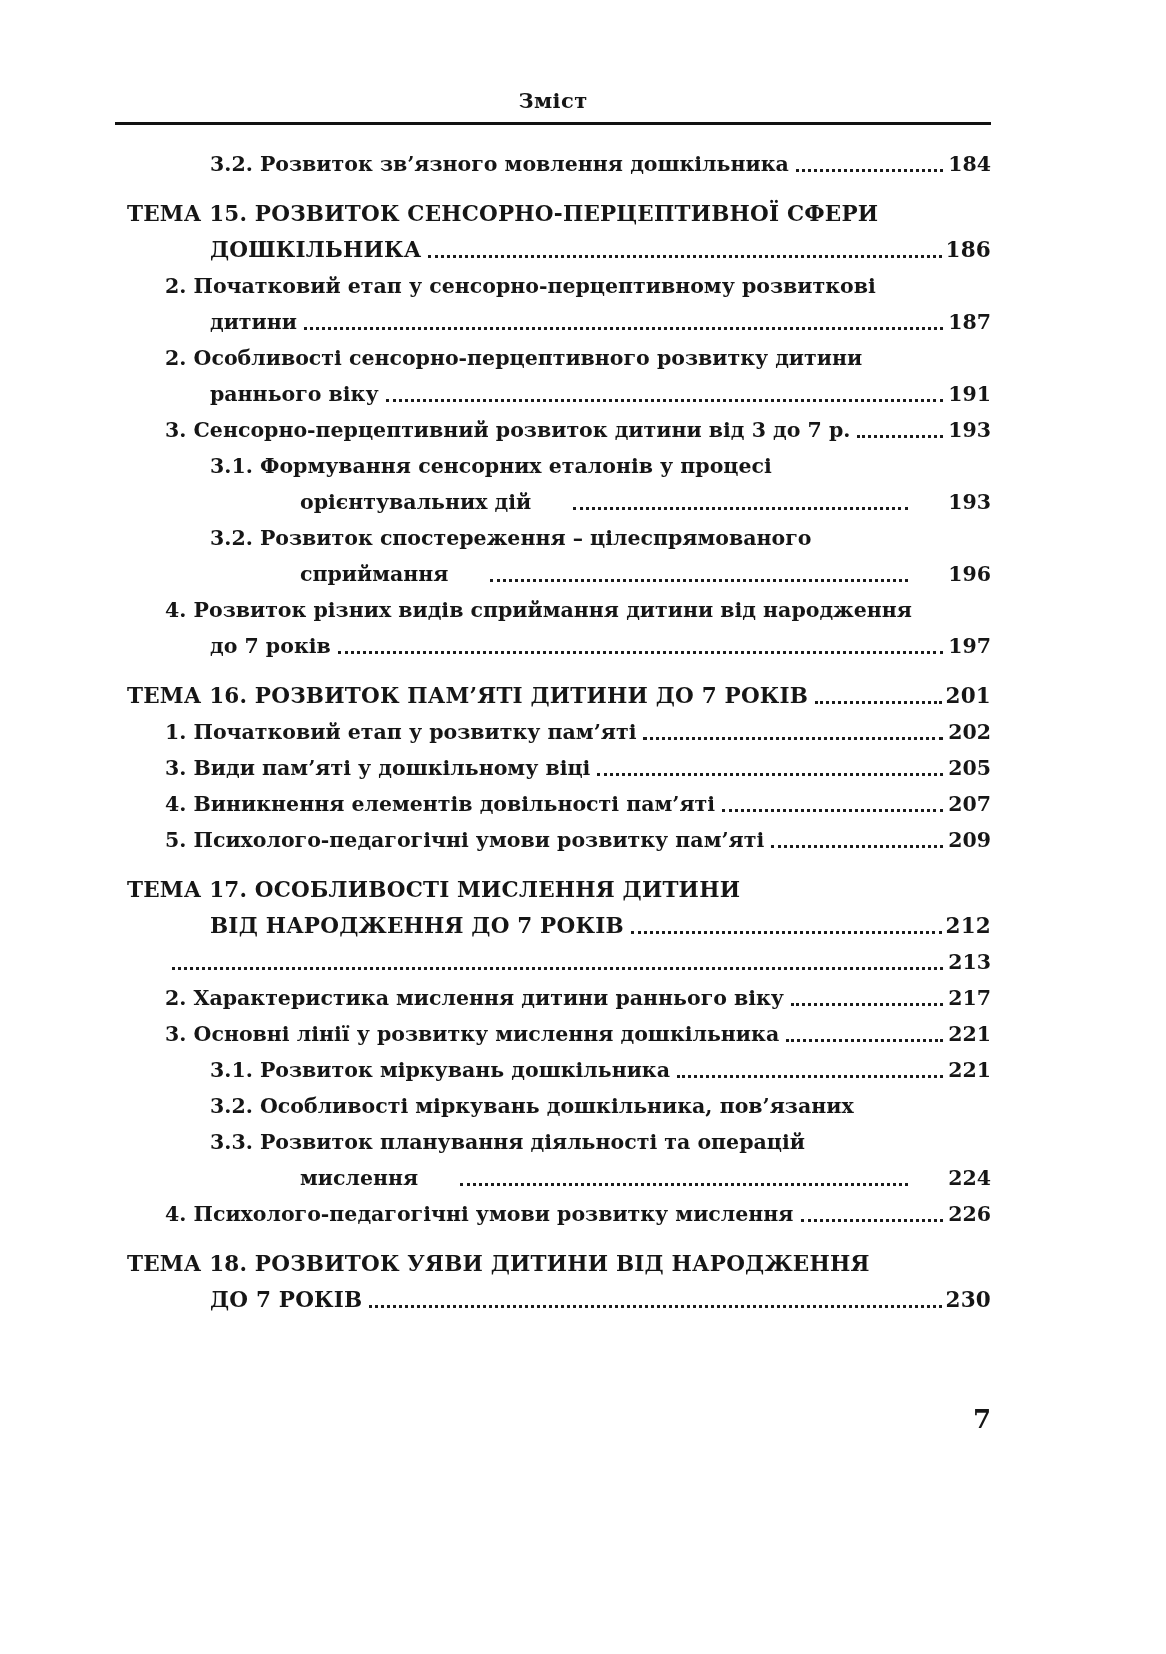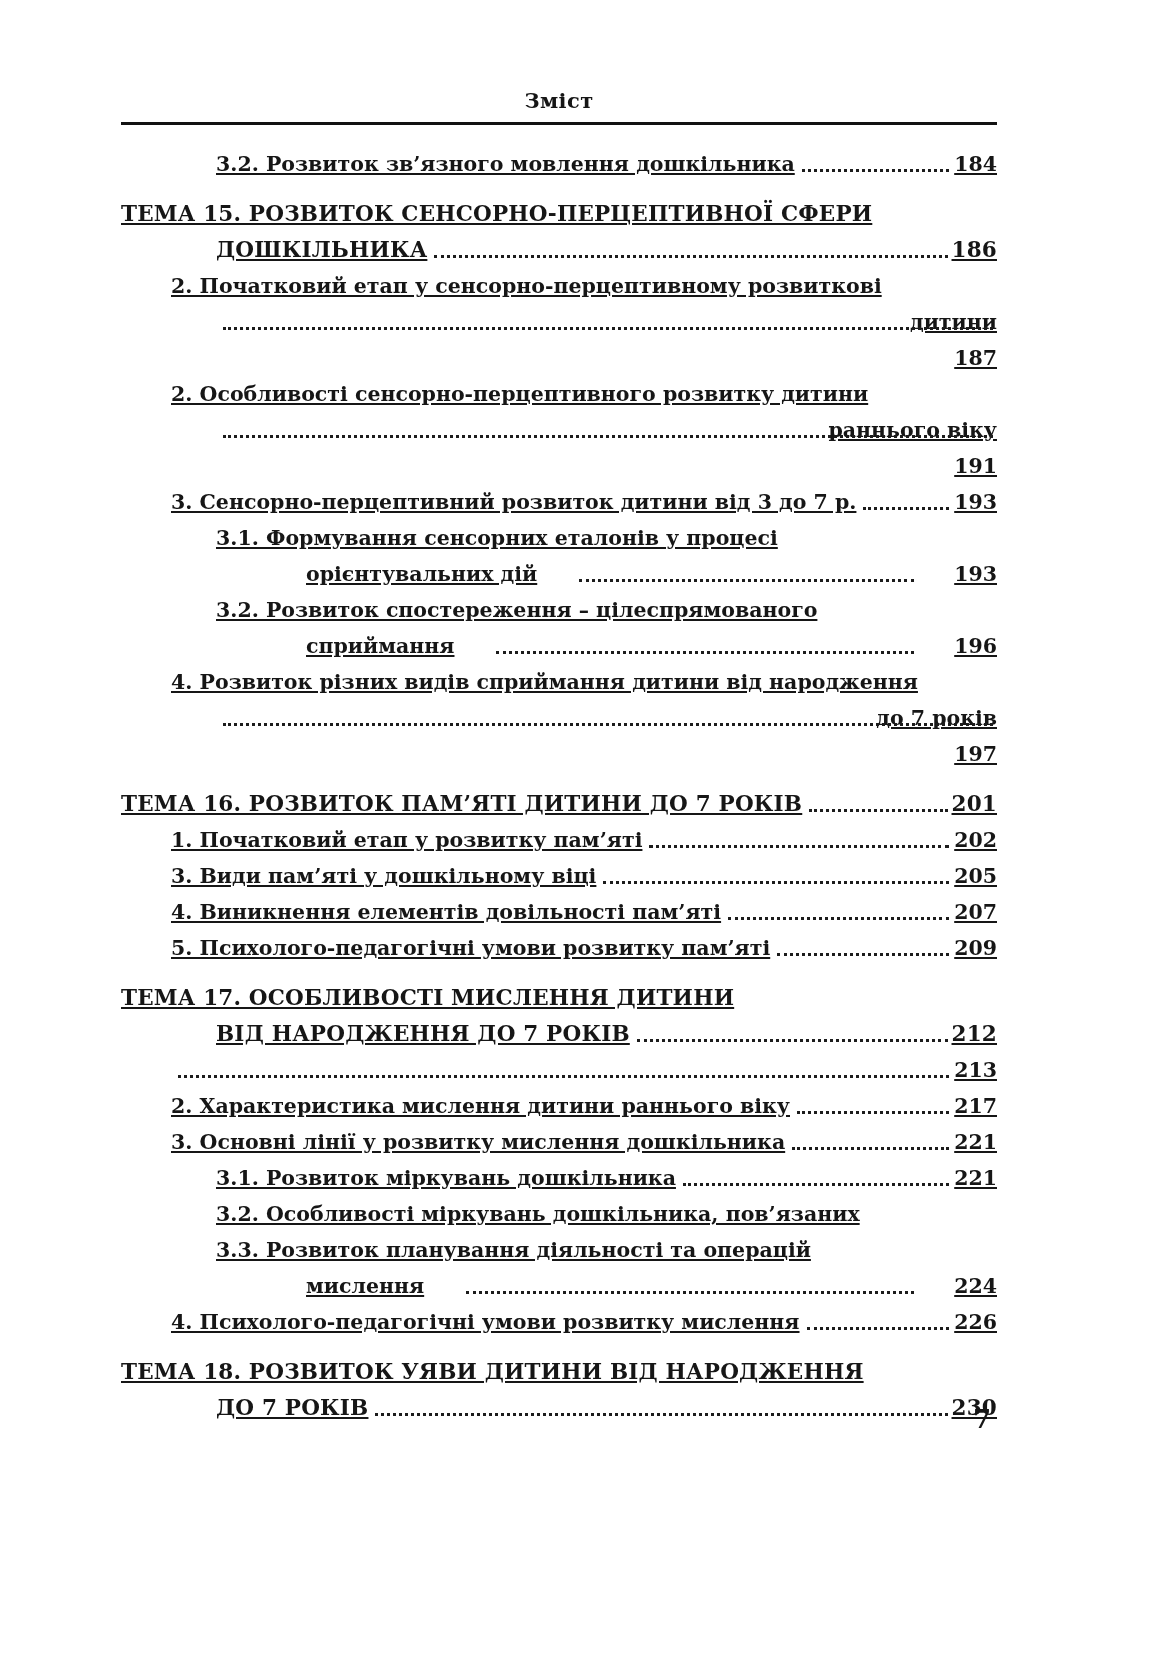--- a/index.html
+++ b/index.html
@@ -5,39 +5,39 @@
   * { margin:0; padding:0; box-sizing:border-box; }
   html, body { width:1166px; height:1654px; }
   body {
     background:#ffffff;
     font-family:"DejaVu Serif","Liberation Serif",serif;
     font-weight:700;
     color:#161616;
     -webkit-font-smoothing:antialiased;
   }
   .page { position:relative; width:1166px; height:1654px; background:#fff; overflow:hidden; }
-  .content { position:absolute; left:121px; top:88px; width:876px; }
+  .content { position:absolute; left:115px; top:88px; width:876px; }
 
   .header-title { text-align:center; font-size:21px; letter-spacing:0.4px; }
   .header-rule { border:none; border-top:3px solid #121212; margin-top:9px; }
 
   .toc { margin-top:21px; }
 
   .entry { font-size:20.5px; }
   .entry.tema { margin-top:14px; font-size:21.5px; letter-spacing:0.2px; }
 
-  .line { display:flex; align-items:flex-end; line-height:36px;text-decoration:underline; }
+  .line { display:flex; align-items:center; line-height:36px; }
 
   
-  .entry.tema    > .line.first { padding-left:0; }
+  .entry.tema    > .line.first { padding-left:0;margin-left:12px; }
   .entry.item    > .line.first { padding-left:50px; }
   .entry.subitem > .line.first { padding-left:95px; }
   
   .entry.tema    > .line.cont { padding-left:95px; }
-  .entry.item    > .line.cont { padding-left:95px;flex-direction:column; }
+  .entry.item    > .line.cont { padding-left:95px; }
   .entry.subitem > .line.cont { padding-left:185px;gap:35px; }
 
   .txt { white-space:nowrap; flex:0 0 auto; }
 
   .leader { flex:1 1 auto; min-width:10px; position:relative; margin-left:7px; margin-right:4px; align-self:stretch; }
   .leader::before {
     content:"";
     position:absolute; left:0; right:0; bottom:10px;
     border-bottom:3px dotted #1c1c1c;
   }

